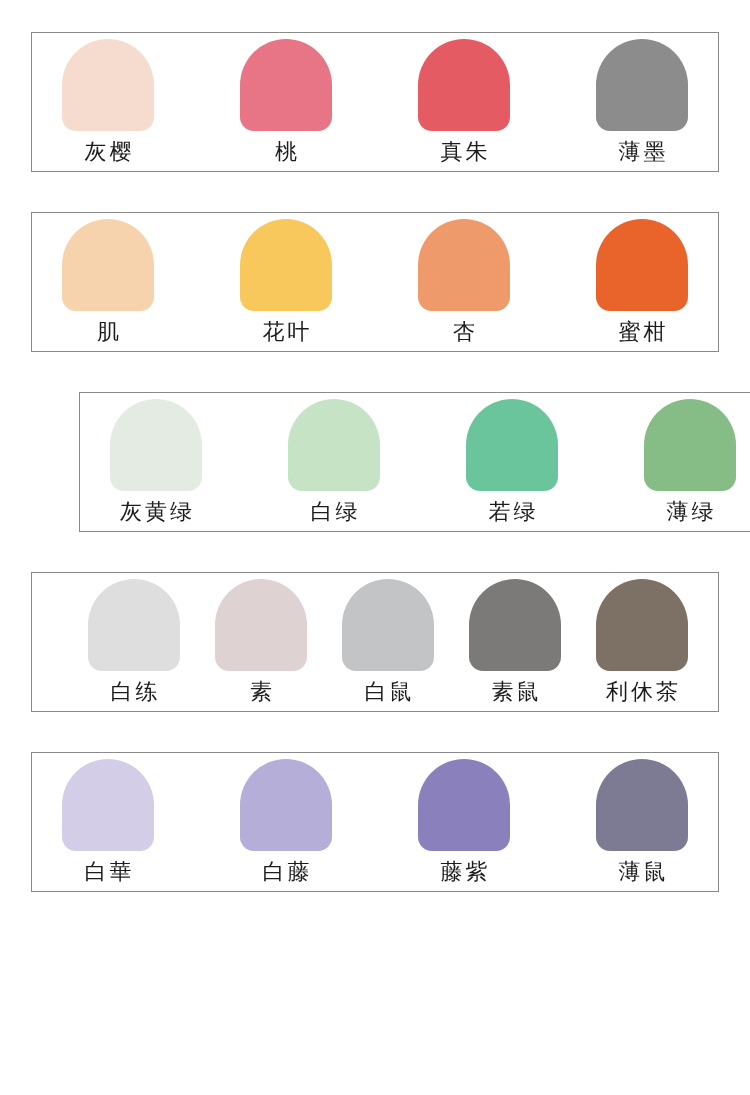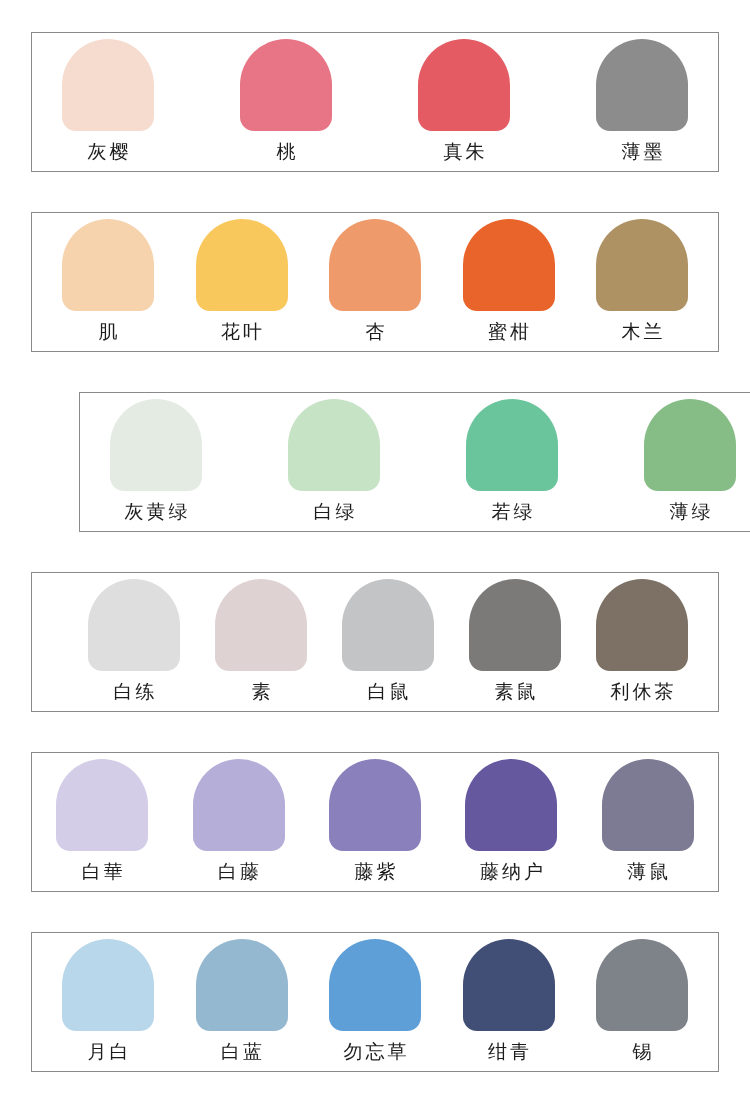--- a/index.html
+++ b/index.html
@@ -53,21 +53,21 @@
 
   .swatch-dome {
     width: 92px;
     height: 92px;
     border-radius: 46px 46px 14px 14px;
     margin-top: 0px;
   }
 
   .swatch-label {
     margin-top: 9px;
-    font-size: 19px;
+    font-size: 22px;
     line-height: 24px;
     color: #1c1c1c;
     letter-spacing: 3px;
     text-indent: 3px;
     white-space: nowrap;
     font-family: "Liberation Serif", "DejaVu Serif", serif;
     font-weight: 400;
   }
 </style>
 </head>
@@ -102,24 +102,20 @@
         <div class="swatch-dome" style="background: rgb(249, 200, 92);"></div>
         <div class="swatch-label">花叶</div>
       </div>
       <div class="swatch-cell">
         <div class="swatch-dome" style="background: rgb(238, 154, 107);"></div>
         <div class="swatch-label">杏</div>
       </div>
       <div class="swatch-cell">
         <div class="swatch-dome" style="background: rgb(232, 100, 42);"></div>
         <div class="swatch-label">蜜柑</div>
-      </div>
-      <div class="swatch-cell">
-        <div class="swatch-dome" style="background: rgb(174, 146, 99);"></div>
-        <div class="swatch-label">木兰</div>
       </div>
     </div>
     <div class="palette-row" style="border-color: rgb(138, 138, 138); margin-left: 48px;">
       <div class="swatch-cell">
         <div class="swatch-dome" style="background: rgb(227, 235, 227);"></div>
         <div class="swatch-label">灰黄绿</div>
       </div>
       <div class="swatch-cell">
         <div class="swatch-dome" style="background: rgb(198, 227, 197);"></div>
         <div class="swatch-label">白绿</div>
@@ -162,43 +158,17 @@
       </div>
       <div class="swatch-cell">
         <div class="swatch-dome" style="background: rgb(181, 174, 216);"></div>
         <div class="swatch-label">白藤</div>
       </div>
       <div class="swatch-cell">
         <div class="swatch-dome" style="background: rgb(138, 128, 188);"></div>
         <div class="swatch-label">藤紫</div>
       </div>
       <div class="swatch-cell">
-        <div class="swatch-dome" style="background: rgb(102, 88, 159);"></div>
-        <div class="swatch-label">藤纳户</div>
-      </div>
-      <div class="swatch-cell">
         <div class="swatch-dome" style="background: rgb(125, 122, 148);"></div>
         <div class="swatch-label">薄鼠</div>
-      </div>
-    </div>
-    <div class="palette-row" style="border-color: rgb(138, 138, 138);">
-      <div class="swatch-cell">
-        <div class="swatch-dome" style="background: rgb(185, 215, 234);"></div>
-        <div class="swatch-label">月白</div>
-      </div>
-      <div class="swatch-cell">
-        <div class="swatch-dome" style="background: rgb(149, 184, 209);"></div>
-        <div class="swatch-label">白蓝</div>
-      </div>
-      <div class="swatch-cell">
-        <div class="swatch-dome" style="background: rgb(94, 159, 216);"></div>
-        <div class="swatch-label">勿忘草</div>
-      </div>
-      <div class="swatch-cell">
-        <div class="swatch-dome" style="background: rgb(65, 78, 117);"></div>
-        <div class="swatch-label">绀青</div>
-      </div>
-      <div class="swatch-cell">
-        <div class="swatch-dome" style="background: rgb(126, 131, 138);"></div>
-        <div class="swatch-label">锡</div>
       </div>
     </div>
   </div>
 
 </body></html>

